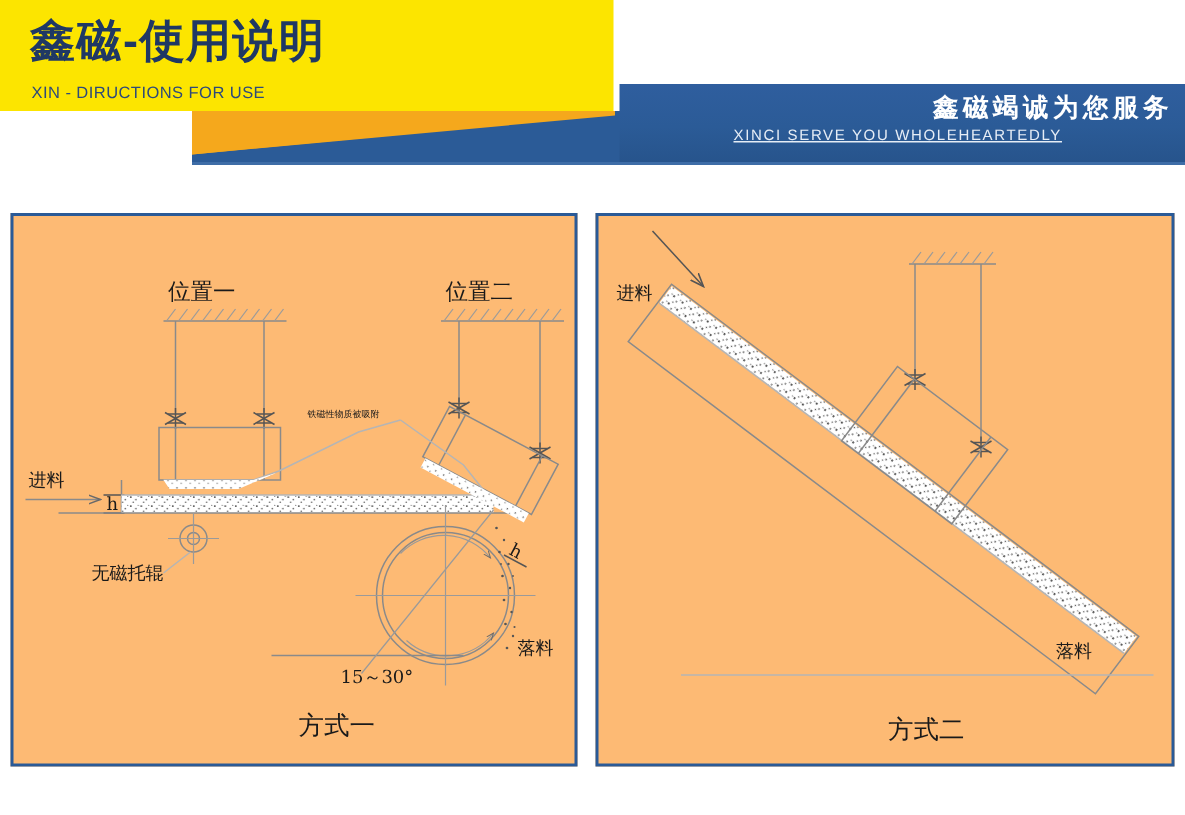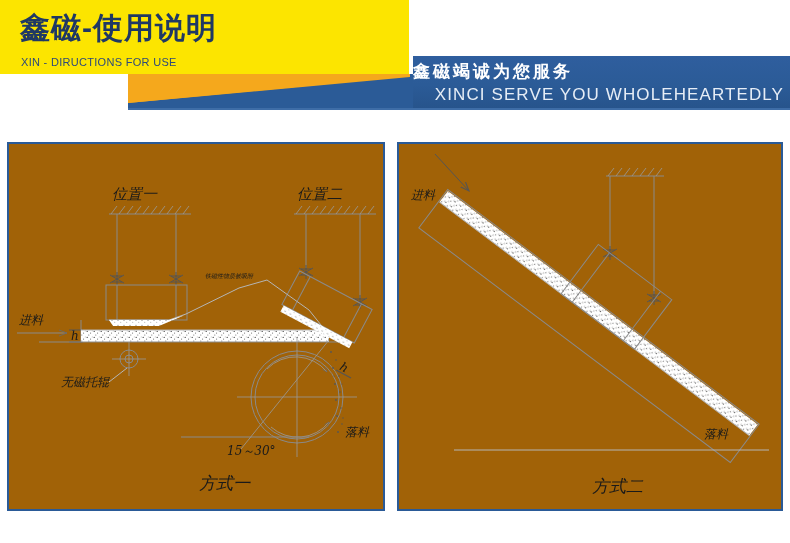--- a/index.html
+++ b/index.html
@@ -33,36 +33,35 @@
   
   .wedge-wrap{position:absolute;left:0;top:74px;width:790px;height:36px;}
   .wedge-svg{display:block;}
 
   .blue-banner{
     position:absolute;left:413px;top:56px;width:377px;height:52px;
     background:linear-gradient(180deg,#2F5E9E 0%,#2B5B97 55%,#27548C 100%);
   }
   .blue-banner .bar-cn{
     position:absolute;left:0;right:8px;top:4px;
-    text-align:left;font-size:17px;font-weight:bold;color:#ffffff;
+    text-align:right;font-size:17px;font-weight:bold;color:#ffffff;
     letter-spacing:3px;white-space:nowrap;
   }
   .blue-banner .bar-en{
     position:absolute;left:0;right:6px;top:29px;
-    text-align:right;font-size:17px;color:#E6EDF6;
-    letter-spacing:1.1px;white-space:nowrap;
+    text-align:center;font-size:10px;color:#E6EDF6;
+    letter-spacing:1.1px;white-space:nowrap;text-decoration:underline;
   }
 
   
   .panel{
     position:absolute;
     border:2px solid #2A5A97;
-    background:#a16207;
+    background:#fdba74;
     box-sizing:border-box;
-    font-style:italic;
   }
   #panel-left{left:7px;top:142px;width:378px;height:369px;}
   #panel-right{left:397px;top:142px;width:386px;height:369px;}
   .panel svg{display:block;width:100%;height:100%;}
 
   .lbl{font-family:"DejaVu Serif","Liberation Serif",serif;fill:#1a1a1a;}
   .lbl-big{font-size:15px;}
   .lbl-med{font-size:12px;}
   .lbl-sm{font-size:6px;}
   .lbl-num{font-family:"DejaVu Serif","Liberation Serif",serif;font-size:12px;fill:#1a1a1a;}

